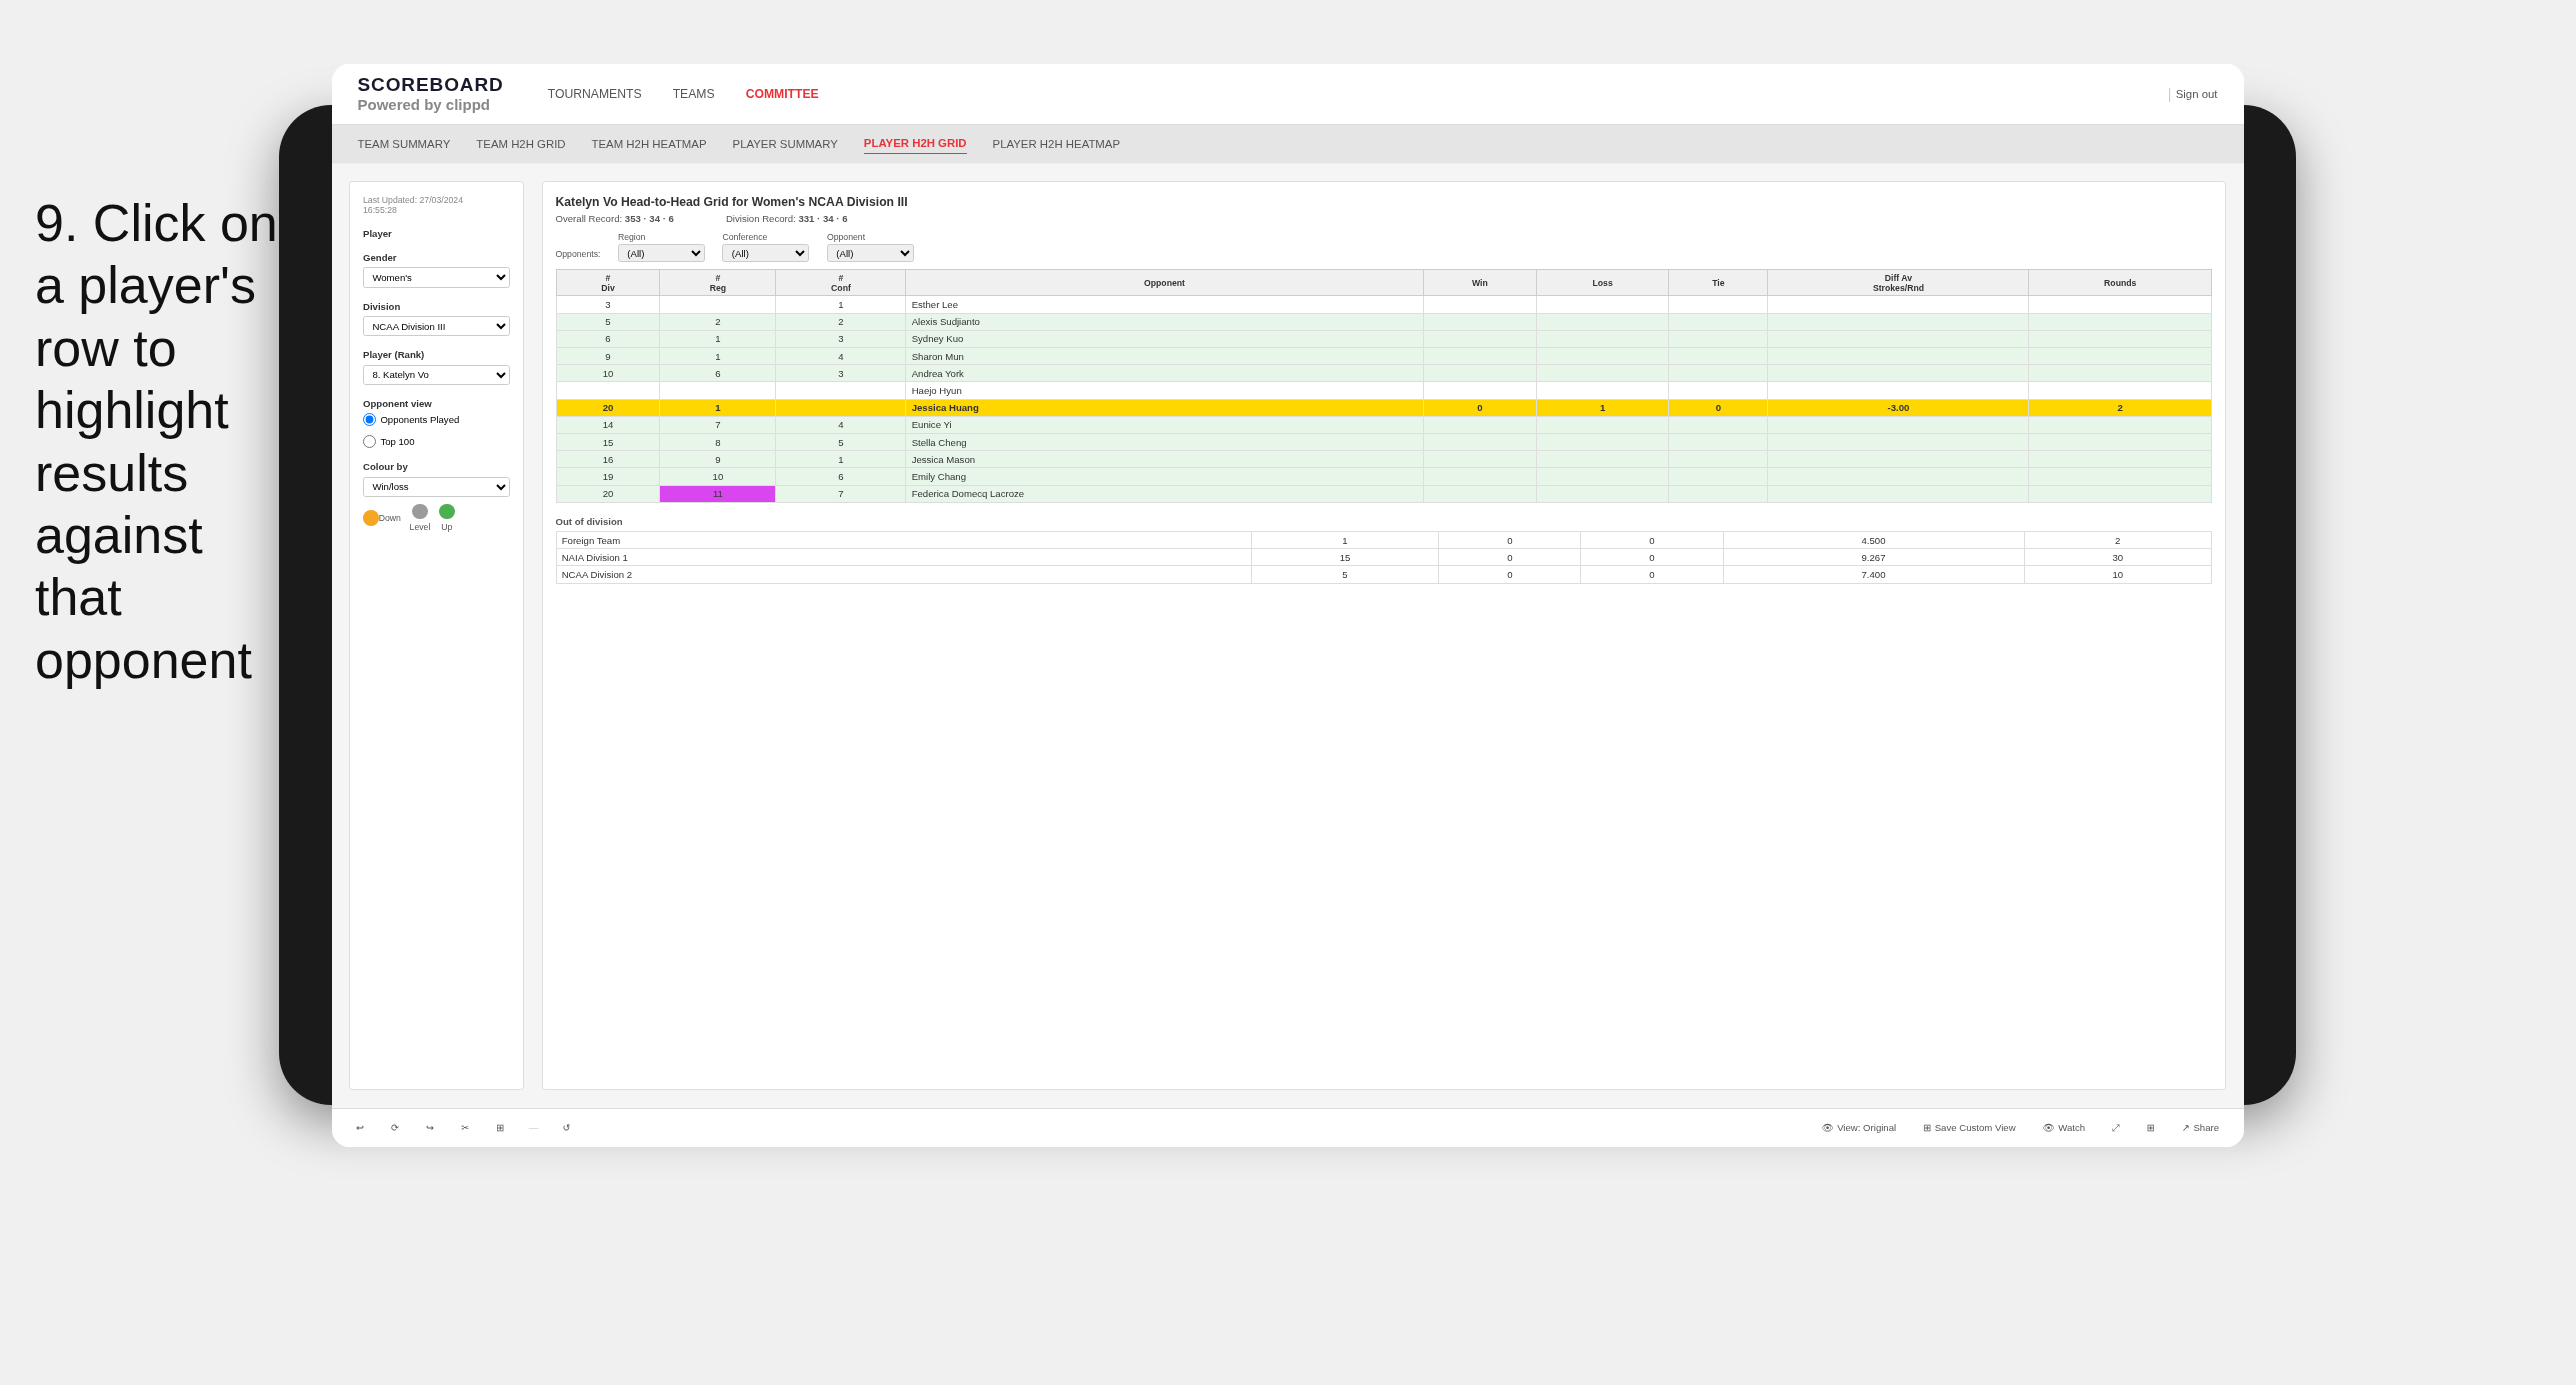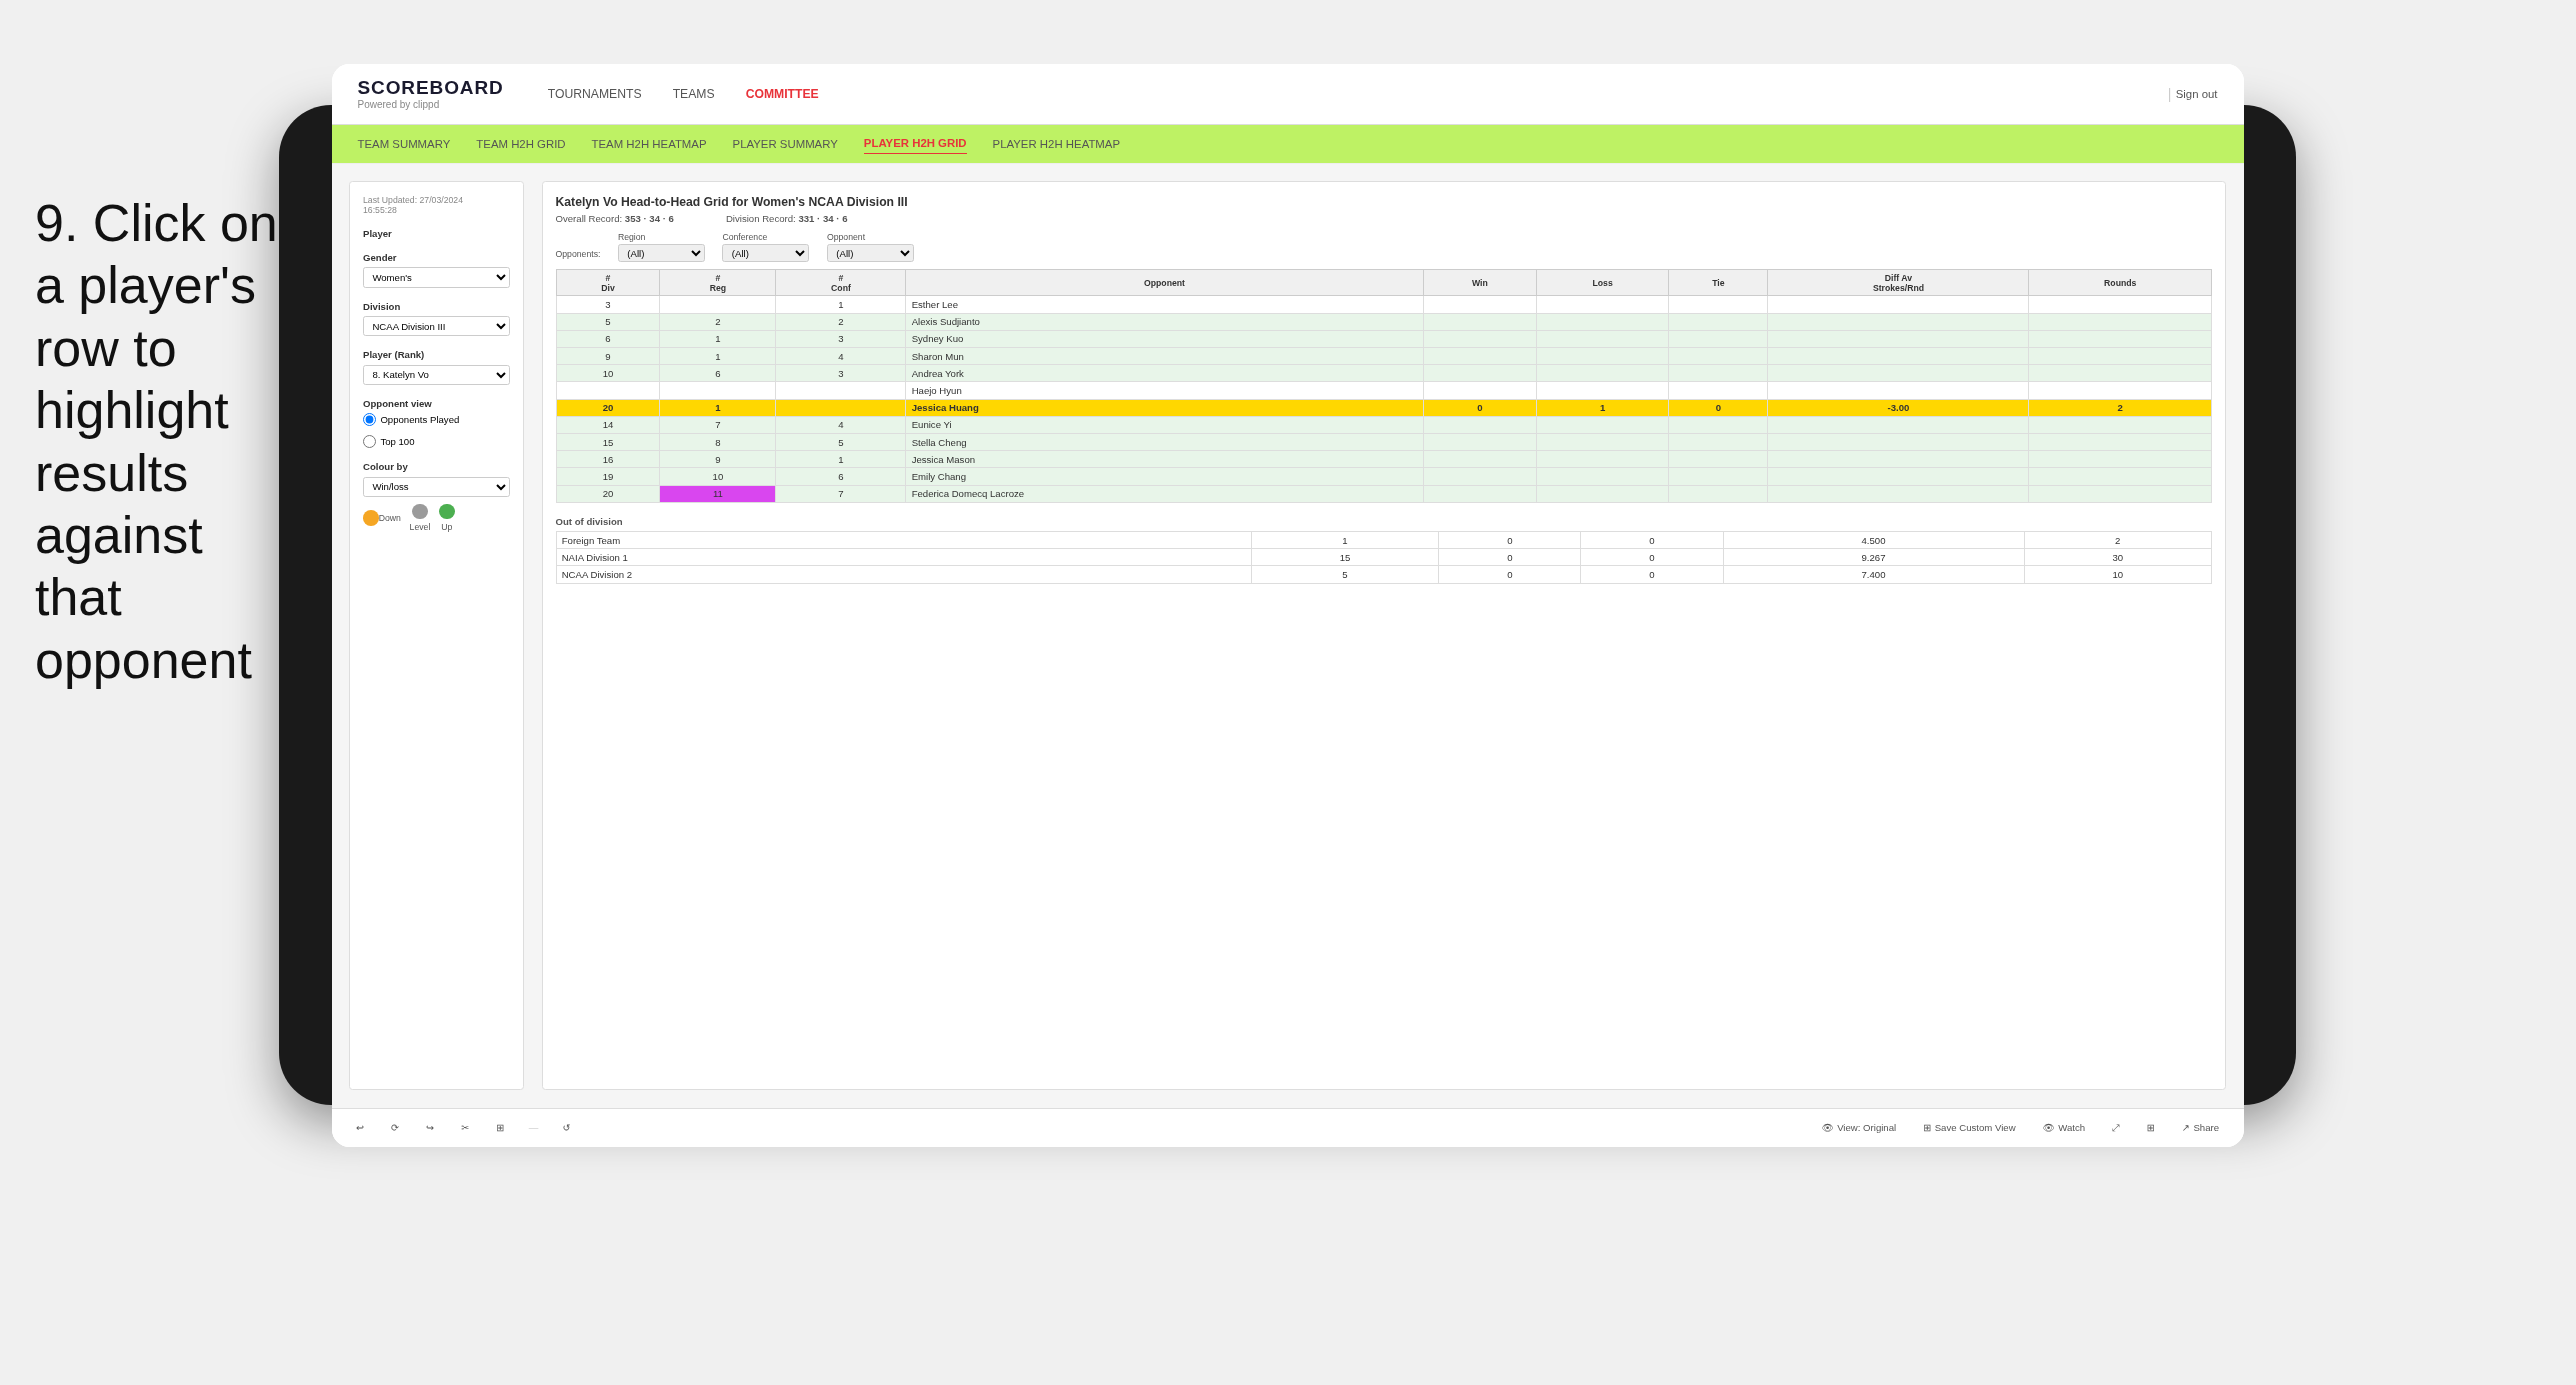--- a/index.html
+++ b/index.html
@@ -68,22 +68,23 @@
 
     .logo-text {
       font-size: 19px;
       font-weight: 900;
       letter-spacing: 0.9px;
       color: #1a1a2e;
       text-transform: uppercase;
     }
 
     .logo-sub {
-      font-size: 10px;
+      font-size: 15px;
       color: #888;
+      font-weight: bold;
     }
 
     .nav-links {
       display: flex;
       gap: 31px;
       flex: 1;
     }
 
     .nav-link {
       font-size: 12.2px;
@@ -99,21 +100,21 @@
     }
 
     .sign-out {
       font-size: 11.4px;
       color: #555;
       cursor: pointer;
     }
 
     
     .sub-nav {
-      background: #bef264;
+      background: #e5e5e5;
       border-bottom: 1.7px solid #eee;
       padding: 0 26px;
       display: flex;
       gap: 26px;
       height: 39px;
       align-items: center;
       flex-shrink: 0;
     }
 
     .sub-nav-link {

